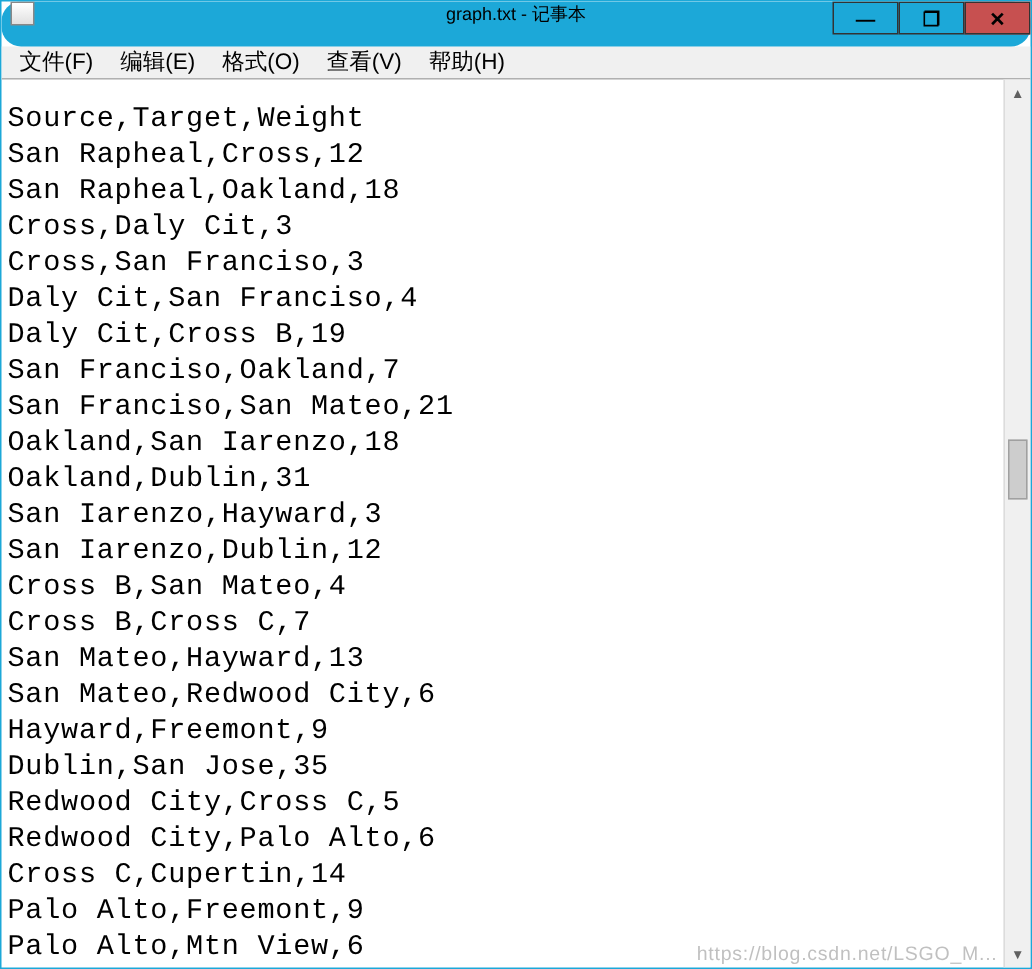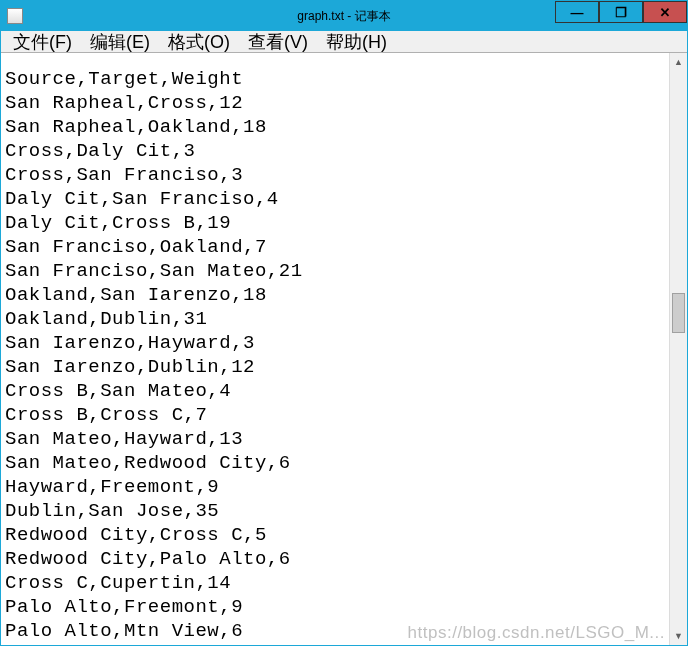--- a/index.html
+++ b/index.html
@@ -10,24 +10,24 @@
     font-family: "Microsoft YaHei", "SimSun", sans-serif;
     width: 688px;
     height: 646px;
     overflow: hidden;
     border: 1px solid #1ca8d8;
   }
   .titlebar {
     height: 30px;
     background: #1ca8d8;
     display: flex;
-    align-items: center;
     position: relative;
     color: #000;
     font-size: 12px;
+    border-radius: 13px;
   }
   .titlebar .icon {
     width: 16px;
     height: 16px;
     margin-left: 6px;
     background: linear-gradient(#fff, #e0e0e0);
     border: 1px solid #888;
   }
   .titlebar .title {
     position: absolute;
@@ -59,21 +59,21 @@
   .btn-close {
     background: #c75050;
     color: #000;
   }
   .menubar {
     height: 22px;
     background: #f0f0f0;
     border-bottom: 1px solid #b0b0b0;
     display: flex;
     align-items: center;
-    font-size: 18px;
+    font-size: 15px;
     padding-left: 4px;
     gap: 2px;
   }
   .menubar .menu-item {
     padding: 2px 8px;
   }
   .client-area {
     display: flex;
     height: calc(646px - 30px - 22px - 2px);
     position: relative;
@@ -114,21 +114,21 @@
     right: 2px;
     top: 40%;
     height: 40px;
     background: #cdcdcd;
     border: 1px solid #a0a0a0;
   }
   .watermark {
     position: absolute;
     bottom: 2px;
     right: 22px;
-    font-size: 17px;
+    font-size: 13px;
     color: rgba(150,150,150,0.6);
     font-family: Arial, sans-serif;
     letter-spacing: 0.5px;
   }
 </style>
 </head>
 <body>
 
 <div class="titlebar">
   <div class="icon"></div>

